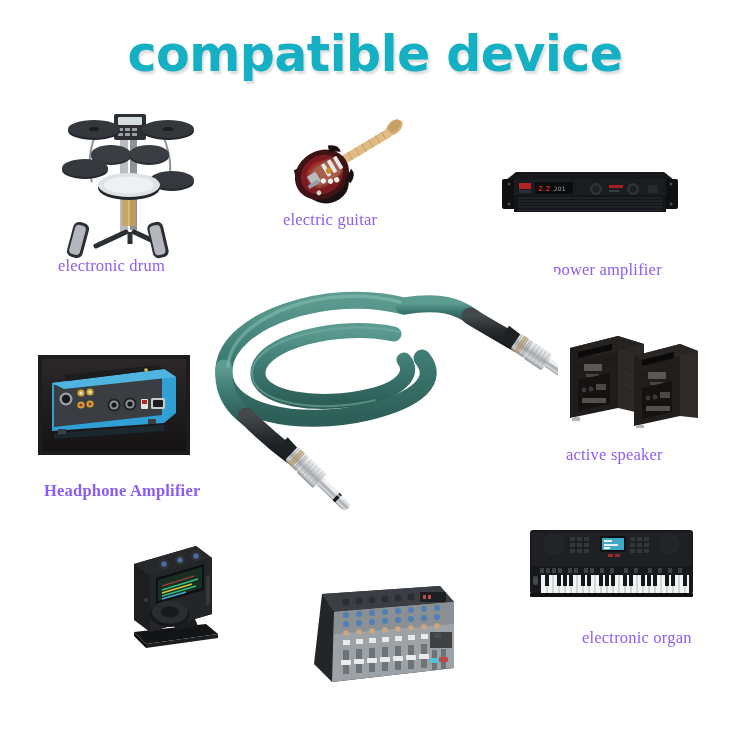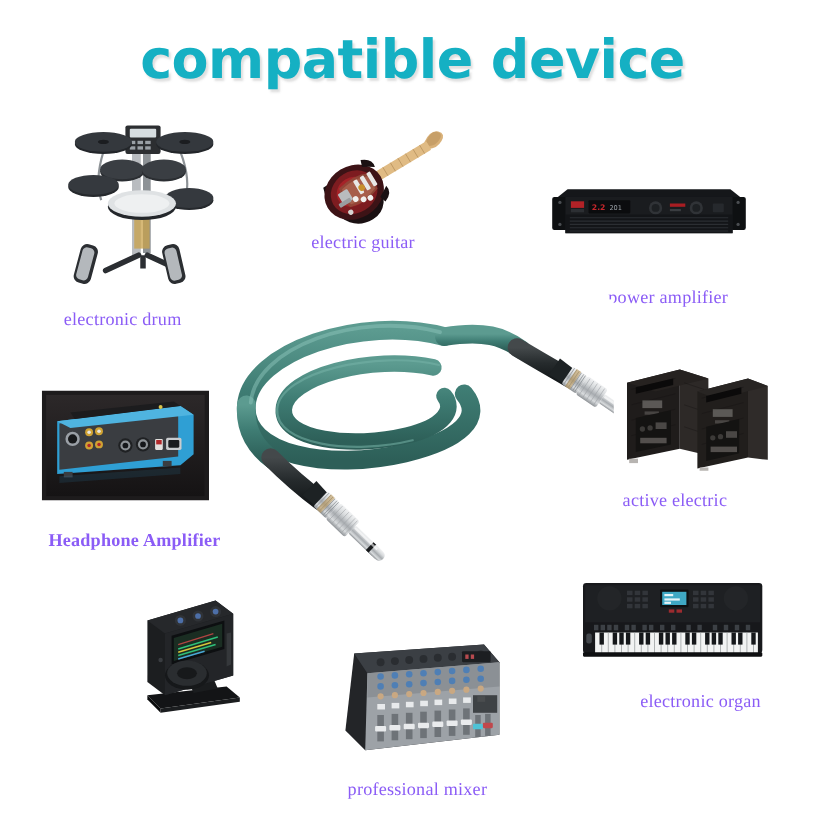--- a/index.html
+++ b/index.html
@@ -105,21 +105,21 @@
       <g>
         <rect x="18" y="118" width="16" height="36" rx="6" fill="#2b2e32" transform="rotate(15 26 136)"></rect>
         <rect x="20" y="121" width="11" height="30" rx="4" fill="#b4b8bc" transform="rotate(15 26 136)"></rect>
       </g>
       <g>
         <rect x="98" y="118" width="16" height="36" rx="6" fill="#2b2e32" transform="rotate(-13 106 136)"></rect>
         <rect x="100" y="121" width="11" height="30" rx="4" fill="#b4b8bc" transform="rotate(-13 106 136)"></rect>
       </g>
     </svg>
   </div>
-  <div class="caption" style="left:58px; top:280px;font-family:Liberation Serif, serif;">electronic drum</div>
+  <div class="caption" style="left:58px; top:256px;font-family:Liberation Serif, serif;">electronic drum</div>
 
   <div class="prod" style="left:285px; top:104px;">
     <svg width="135" height="100" viewBox="0 0 135 100">
       <rect width="135" height="100" fill="#ffffff"></rect>
       <g transform="rotate(-31 62 58)">
 
         <path d="M112 50 q10 -7 16 -2 q5 5 -2 9 q-7 4 -14 0 z" fill="#d9b179"></path>
         <path d="M114 50 q9 -6 13 -2 q4 4 -2 7 q-6 3 -11 0 z" fill="#c79f68"></path>
 
         <rect x="60" y="50" width="54" height="9" rx="1" fill="#e0bb84"></rect>
@@ -308,21 +308,21 @@
         <rect x="92" y="64" width="13" height="3" fill="#6f6c69" opacity="0.5"></rect>
         <path d="M84 70 L114 63 L114 94 L84 101 Z" fill="#141312"></path>
         <circle cx="90" cy="80" r="2.4" fill="#3c3a38"></circle>
         <circle cx="97" cy="79" r="2.4" fill="#3c3a38"></circle>
         <rect x="102" y="74" width="10" height="6" fill="#4a4745"></rect>
         <rect x="88" y="88" width="24" height="5" fill="#6d6a67" opacity="0.7"></rect>
         <rect x="78" y="107" width="8" height="4" fill="#b7b4b1"></rect>
       </g>
     </svg>
   </div>
-  <div class="caption" style="left:566px; top:445px;">active electric</div>
+  <div class="caption" style="left:566px; top:445px;">active speaker</div>
 
   <div class="prod" style="left:112px; top:528px;">
     <svg width="120" height="125" viewBox="0 0 120 125">
       <rect width="120" height="125" fill="#ffffff"></rect>
 
       <path d="M22 104 L94 96 L106 106 L34 116 Z" fill="#131416"></path>
       <path d="M22 104 L34 116 L34 120 L22 108 Z" fill="#0b0c0d"></path>
       <path d="M34 116 L106 106 L106 110 L34 120 Z" fill="#1b1d1f"></path>
 
       <path d="M58 88 L80 84 L86 98 L64 102 Z" fill="#1a1c1e"></path>
@@ -453,21 +453,20 @@
       <rect x="128" y="86" width="9" height="5" rx="1" fill="#4fc3d6"></rect>
       <rect x="137" y="85" width="9" height="5" rx="1" fill="#c0484c"></rect>
 
       <rect x="118" y="20" width="26" height="10" rx="1" fill="#1c1e21"></rect>
       <g fill="#b74a4f">
         <rect x="121" y="23" width="3" height="4"></rect>
           <rect x="126" y="23" width="3" height="4"></rect>
       </g>
     </svg>
   </div>
-  <div class="caption" style="left:316px; top:708px;">professional mixer</div>
 
   <div class="prod" style="left:524px; top:520px;">
     <svg width="175" height="92" viewBox="0 0 175 92">
       <rect width="175" height="92" fill="#ffffff"></rect>
 
       <rect x="6" y="10" width="163" height="64" rx="3" fill="#18191c"></rect>
       <rect x="8" y="12" width="159" height="34" fill="#1e2023"></rect>
 
       <circle cx="30" cy="24" r="11" fill="#232528"></circle>
       <circle cx="145" cy="24" r="11" fill="#232528"></circle>

